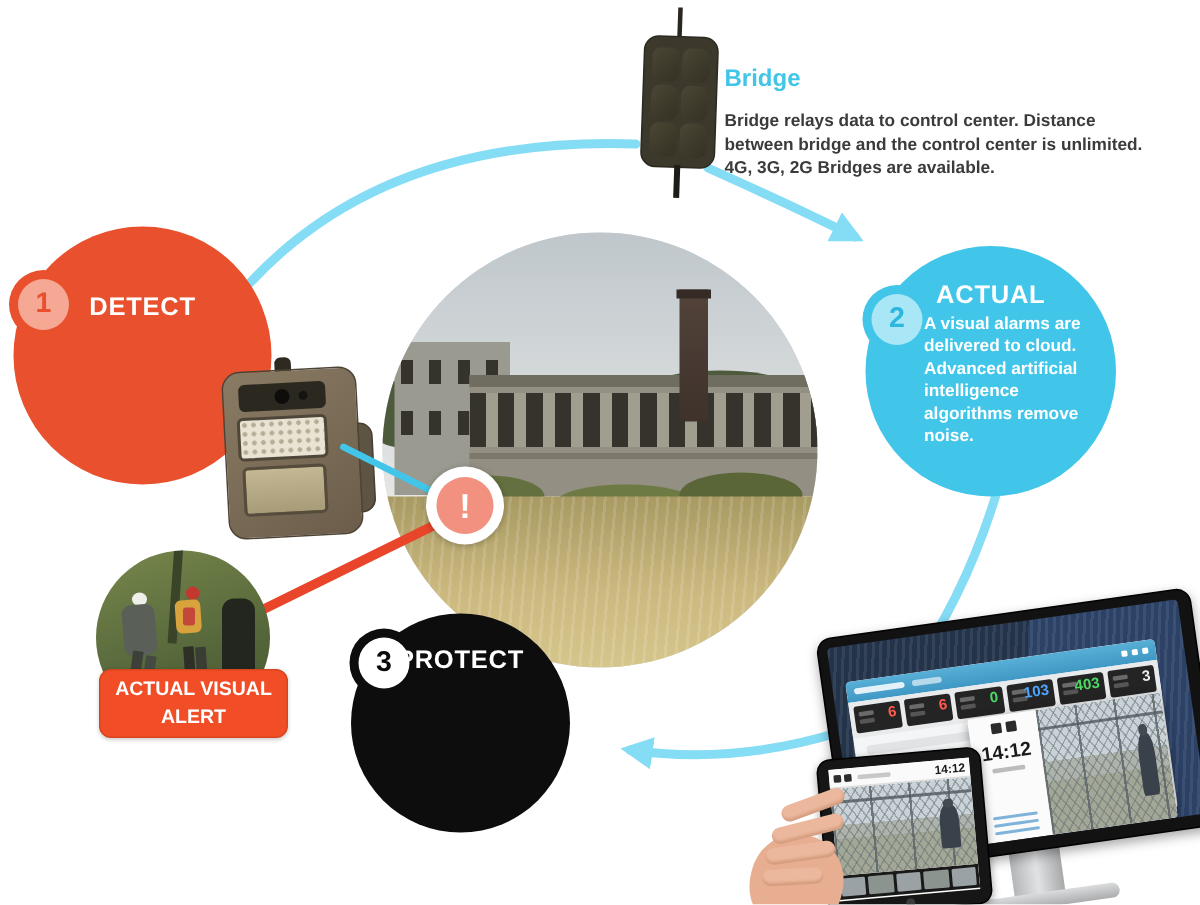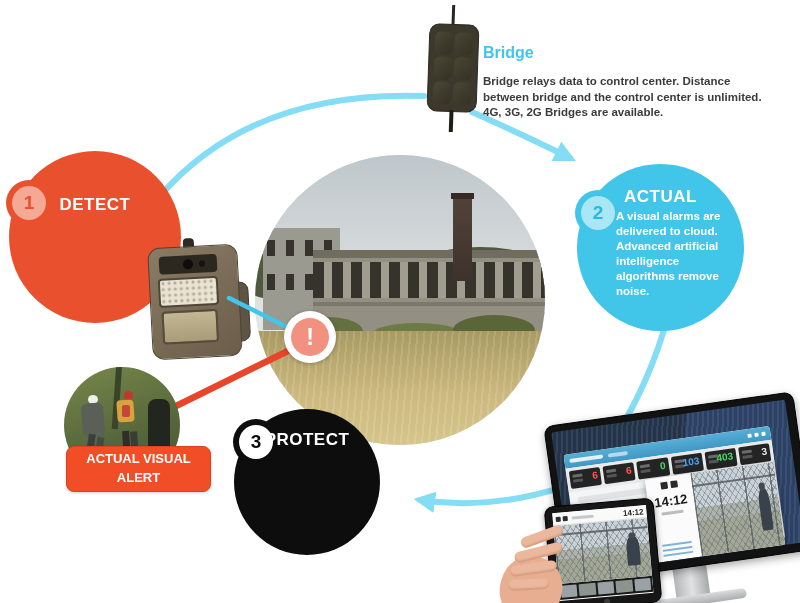--- a/index.html
+++ b/index.html
@@ -84,21 +84,21 @@
   .va-trunk{position:absolute;left:50px;top:-4px;width:6px;height:66px;background:#3a4428;transform:rotate(4deg);}
   .va-p{position:absolute;}
   .va-cap{left:24px;top:28px;width:10px;height:9px;background:#f0f0ea;border-radius:50%;}
   .va-body1{left:18px;top:36px;width:22px;height:34px;background:#5a5f58;border-radius:6px;transform:rotate(-5deg);}
   .va-legs1{left:23px;top:67px;width:7px;height:26px;background:#3c4038;transform:rotate(8deg);box-shadow:9px 2px 0 #454a42;}
   .va-hat{left:60px;top:24px;width:9px;height:9px;background:#c2372e;border-radius:50%;}
   .va-pack{left:53px;top:33px;width:17px;height:22px;background:#d8a23c;border-radius:4px;transform:rotate(-4deg);}
   .va-patch{left:58px;top:38px;width:8px;height:12px;background:#c4483a;border-radius:2px;}
   .va-legs2{left:59px;top:64px;width:7px;height:28px;background:#2e3028;transform:rotate(-4deg);box-shadow:8px 1px 0 #3a3d34;}
   .va-body3{left:84px;top:32px;width:22px;height:54px;background:#23261f;border-radius:8px 8px 3px 3px;}
-  .va-label{position:absolute;left:66px;top:446px;width:145px;height:46px;background:var(--alert-orange);border:1px solid #d8441f;
+  .va-label{position:absolute;left:66px;top:446px;width:126px;height:46px;background:var(--alert-orange);border:1px solid #d8441f;
             border-radius:8px;z-index:8;color:#fff;font-size:13px;font-weight:700;display:flex;align-items:center;justify-content:center;
             text-align:center;line-height:1.45;padding:0 6px;box-sizing:border-box;box-shadow:0 1px 3px rgba(0,0,0,.2);}
 
   
   .monitor{position:absolute;left:556px;top:408px;width:250px;height:200px;z-index:3;transform:rotate(-8deg);}
   .mon-neck{position:absolute;left:108px;top:154px;width:34px;height:36px;background:linear-gradient(90deg,#b4b6b7,#e0e2e3,#a6a8a9);}
   .mon-base{position:absolute;left:72px;top:188px;width:106px;height:10px;border-radius:5px;background:linear-gradient(#dadcdd,#aaacae);}
   .mon-bezel{position:absolute;left:0;top:0;width:250px;height:158px;background:#121212;border:1px solid #000;border-radius:10px;box-shadow:0 3px 8px rgba(0,0,0,.35);}
   .mon-screen{position:absolute;left:7px;top:7px;width:236px;height:144px;overflow:hidden;border-radius:3px;
               background:linear-gradient(100deg,#233349 0 52%,#2b4166 52%);}

